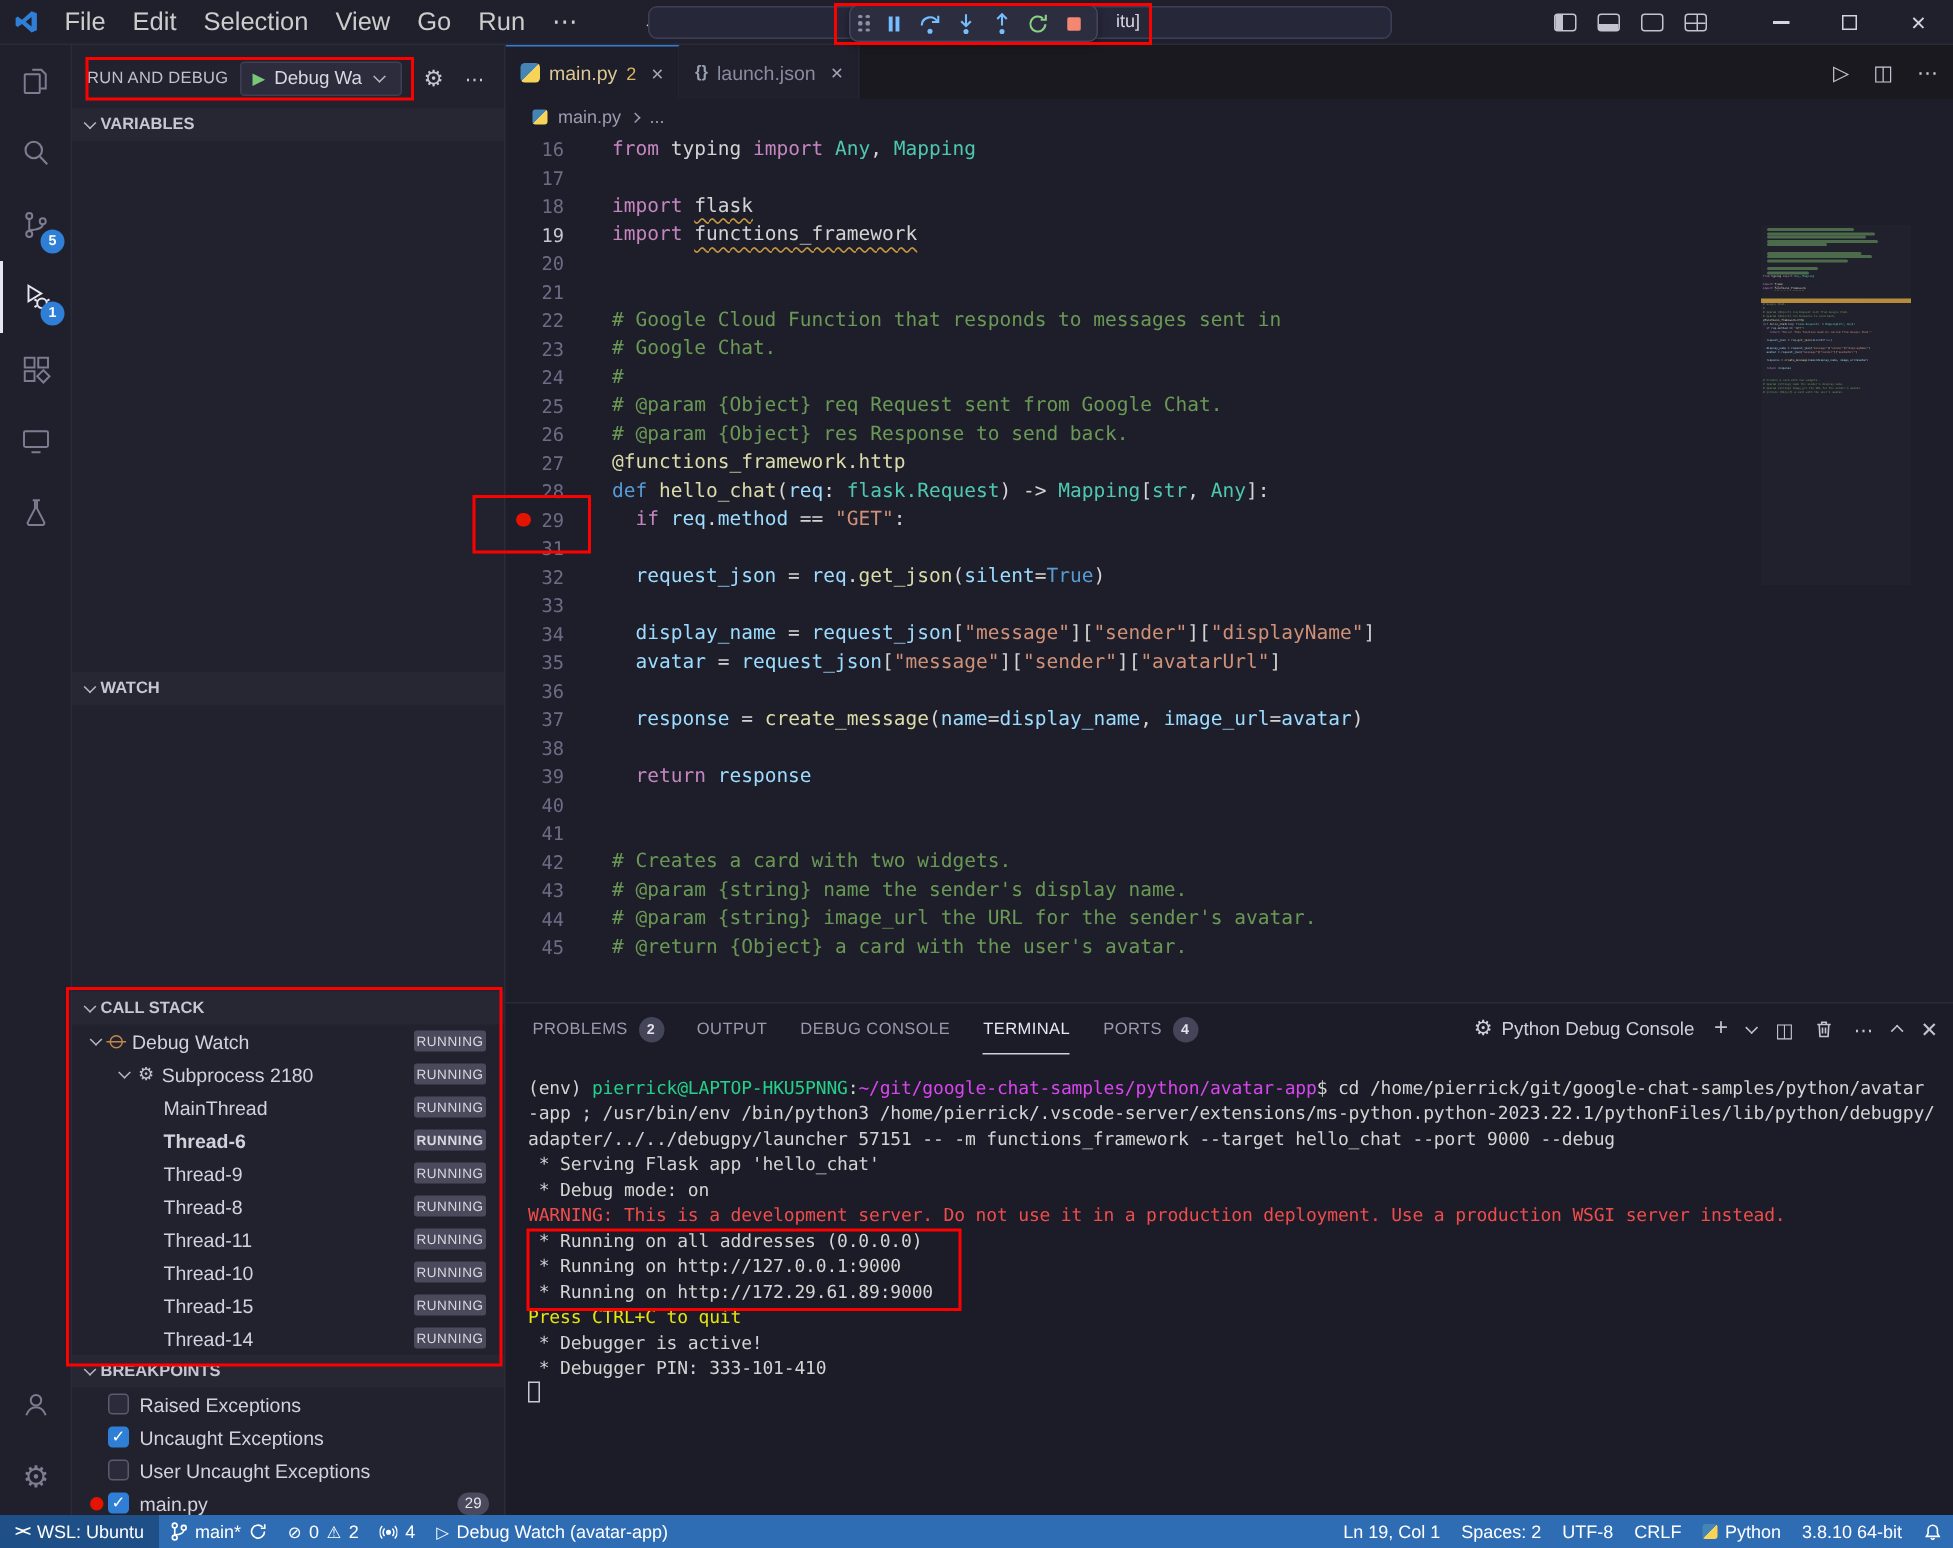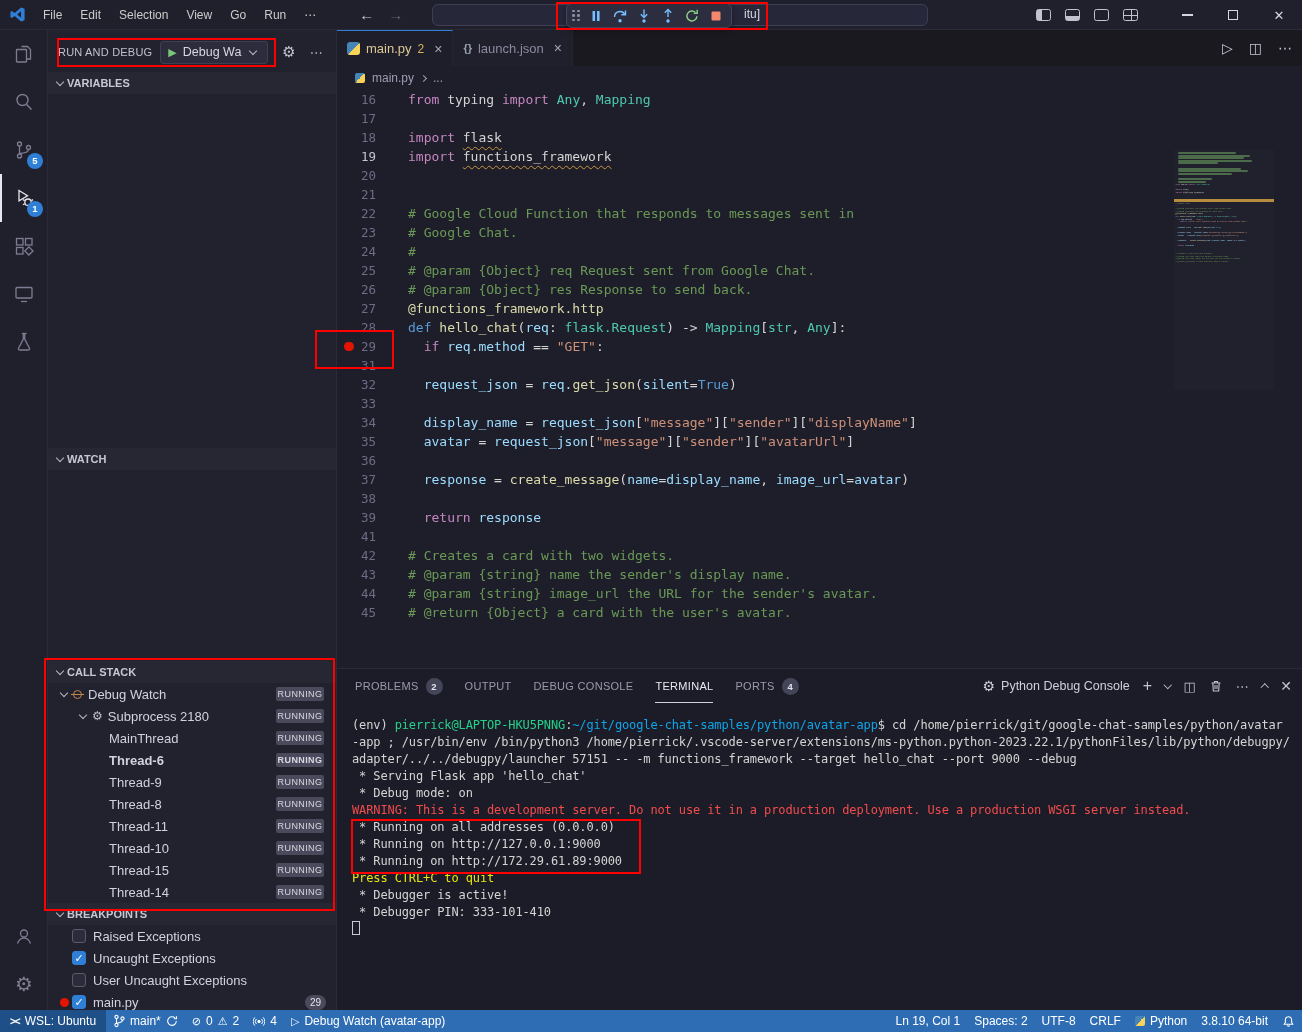--- a/index.html
+++ b/index.html
@@ -6,21 +6,21 @@
   html,body { width:1302px; height:1032px; overflow:hidden; }
   body { position:relative; background:#1e1e2b; color:#cccccc;
          font-family:"Liberation Sans", sans-serif; font-size:13px; }
 
   
   .titlebar { position:absolute; left:0; top:0; width:1302px; height:30px;
               background:#20202c; border-bottom:1px solid #2a2a38;
               display:flex; align-items:center; z-index:5; }
   .logo { width:34px; display:flex; justify-content:center; }
   .menus { display:flex; }
-  .menu-item { padding:0 9px; line-height:30px; font-size:12px; color:#cccccc; cursor:default; }
+  .menu-item { padding:0 9px; line-height:30px; font-size:17px; color:#cccccc; cursor:default; }
   .nav-arrows { margin-left:34px; display:flex; gap:14px; font-size:15px; color:#cccccc; }
   .nav-arrows .dim { color:#62626f; }
   .command-center { position:absolute; left:432px; top:4px; width:496px; height:22px;
                     background:#27273a; border:1px solid #3e3e57; border-radius:6px; }
   .cc-tail { position:absolute; left:744px; top:7px; font-size:12px; color:#d8d8e2; z-index:8; }
   .debug-toolbar { position:absolute; left:566px; top:3px; height:25px; z-index:7;
                    background:#2d2d40; border:1px solid #45455e; border-radius:6px;
                    display:flex; align-items:center; gap:3px; padding:0 5px;
                    box-shadow:0 2px 6px rgba(0,0,0,.4); }
   .dt-btn { width:21px; height:21px; display:flex; align-items:center; justify-content:center; }
@@ -479,20 +479,21 @@
         <div class="cl"><div class="bp-cell"><span class="bp-dot"></span></div><div class="ln-cell">29</div><div class="ct"><span style="color: rgb(212, 212, 212);">  </span><span style="color: rgb(197, 134, 192);">if </span><span style="color: rgb(156, 220, 254);">req</span><span style="color: rgb(212, 212, 212);">.</span><span style="color: rgb(156, 220, 254);">method</span><span style="color: rgb(212, 212, 212);"> == </span><span style="color: rgb(206, 145, 120);">"GET"</span><span style="color: rgb(212, 212, 212);">:</span></div></div>
         <div class="cl"><div class="bp-cell"></div><div class="ln-cell">31</div><div class="ct"></div></div>
         <div class="cl"><div class="bp-cell"></div><div class="ln-cell">32</div><div class="ct"><span style="color: rgb(212, 212, 212);">  </span><span style="color: rgb(156, 220, 254);">request_json</span><span style="color: rgb(212, 212, 212);"> = </span><span style="color: rgb(156, 220, 254);">req</span><span style="color: rgb(212, 212, 212);">.</span><span style="color: rgb(220, 220, 170);">get_json</span><span style="color: rgb(212, 212, 212);">(</span><span style="color: rgb(156, 220, 254);">silent</span><span style="color: rgb(212, 212, 212);">=</span><span style="color: rgb(86, 156, 214);">True</span><span style="color: rgb(212, 212, 212);">)</span></div></div>
         <div class="cl"><div class="bp-cell"></div><div class="ln-cell">33</div><div class="ct"></div></div>
         <div class="cl"><div class="bp-cell"></div><div class="ln-cell">34</div><div class="ct"><span style="color: rgb(212, 212, 212);">  </span><span style="color: rgb(156, 220, 254);">display_name</span><span style="color: rgb(212, 212, 212);"> = </span><span style="color: rgb(156, 220, 254);">request_json</span><span style="color: rgb(212, 212, 212);">[</span><span style="color: rgb(206, 145, 120);">"message"</span><span style="color: rgb(212, 212, 212);">][</span><span style="color: rgb(206, 145, 120);">"sender"</span><span style="color: rgb(212, 212, 212);">][</span><span style="color: rgb(206, 145, 120);">"displayName"</span><span style="color: rgb(212, 212, 212);">]</span></div></div>
         <div class="cl"><div class="bp-cell"></div><div class="ln-cell">35</div><div class="ct"><span style="color: rgb(212, 212, 212);">  </span><span style="color: rgb(156, 220, 254);">avatar</span><span style="color: rgb(212, 212, 212);"> = </span><span style="color: rgb(156, 220, 254);">request_json</span><span style="color: rgb(212, 212, 212);">[</span><span style="color: rgb(206, 145, 120);">"message"</span><span style="color: rgb(212, 212, 212);">][</span><span style="color: rgb(206, 145, 120);">"sender"</span><span style="color: rgb(212, 212, 212);">][</span><span style="color: rgb(206, 145, 120);">"avatarUrl"</span><span style="color: rgb(212, 212, 212);">]</span></div></div>
         <div class="cl"><div class="bp-cell"></div><div class="ln-cell">36</div><div class="ct"></div></div>
         <div class="cl"><div class="bp-cell"></div><div class="ln-cell">37</div><div class="ct"><span style="color: rgb(212, 212, 212);">  </span><span style="color: rgb(156, 220, 254);">response</span><span style="color: rgb(212, 212, 212);"> = </span><span style="color: rgb(220, 220, 170);">create_message</span><span style="color: rgb(212, 212, 212);">(</span><span style="color: rgb(156, 220, 254);">name</span><span style="color: rgb(212, 212, 212);">=</span><span style="color: rgb(156, 220, 254);">display_name</span><span style="color: rgb(212, 212, 212);">, </span><span style="color: rgb(156, 220, 254);">image_url</span><span style="color: rgb(212, 212, 212);">=</span><span style="color: rgb(156, 220, 254);">avatar</span><span style="color: rgb(212, 212, 212);">)</span></div></div>
         <div class="cl"><div class="bp-cell"></div><div class="ln-cell">38</div><div class="ct"></div></div>
         <div class="cl"><div class="bp-cell"></div><div class="ln-cell">39</div><div class="ct"><span style="color: rgb(212, 212, 212);">  </span><span style="color: rgb(197, 134, 192);">return </span><span style="color: rgb(156, 220, 254);">response</span></div></div>
+        <div class="cl"><div class="bp-cell"></div><div class="ln-cell">40</div><div class="ct"></div></div>
         <div class="cl"><div class="bp-cell"></div><div class="ln-cell">41</div><div class="ct"></div></div>
         <div class="cl"><div class="bp-cell"></div><div class="ln-cell">42</div><div class="ct"><span style="color: rgb(106, 153, 85);"># Creates a card with two widgets.</span></div></div>
         <div class="cl"><div class="bp-cell"></div><div class="ln-cell">43</div><div class="ct"><span style="color: rgb(106, 153, 85);"># @param {string} name the sender's display name.</span></div></div>
         <div class="cl"><div class="bp-cell"></div><div class="ln-cell">44</div><div class="ct"><span style="color: rgb(106, 153, 85);"># @param {string} image_url the URL for the sender's avatar.</span></div></div>
         <div class="cl"><div class="bp-cell"></div><div class="ln-cell">45</div><div class="ct"><span style="color: rgb(106, 153, 85);"># @return {Object} a card with the user's avatar.</span></div></div>
       </div>
     <div class="minimap">
       <div class="mm-fake">
         <i style="width:58px"></i>
           <i style="width:72px"></i>
@@ -579,21 +580,21 @@
       <svg width="14" height="14" fill="none" stroke="currentColor" stroke-width="1.1">
           <path d="M2.5 4h9M5.5 4V2.5h3V4M3.8 4l.5 8h5.4l.5-8M6 6v4M8 6v4"></path>
         </svg>
       <span>⋯</span>
       <span class="chev-up-sm"></span>
       <span style="font-size:14px">✕</span>
     </div>
   </div>
   <div class="terminal">
     <div id="terminal-lines">
-        <div class="tl"><span style="color: rgb(212, 212, 212);">(env) </span><span style="color: rgb(35, 209, 139);">pierrick@LAPTOP-HKU5PNNG</span><span style="color: rgb(212, 212, 212);">:</span><span style="color: #0ea5e9;">~/git/google-chat-samples/python/avatar-app</span><span style="color: rgb(212, 212, 212);">$ cd /home/pierrick/git/google-chat-samples/python/avatar</span></div>
+        <div class="tl"><span style="color: rgb(212, 212, 212);">(env) </span><span style="color: rgb(35, 209, 139);">pierrick@LAPTOP-HKU5PNNG</span><span style="color: rgb(212, 212, 212);">:</span><span style="color: #d946ef;">~/git/google-chat-samples/python/avatar-app</span><span style="color: rgb(212, 212, 212);">$ cd /home/pierrick/git/google-chat-samples/python/avatar</span></div>
         <div class="tl"><span style="color: rgb(212, 212, 212);">-app ; /usr/bin/env /bin/python3 /home/pierrick/.vscode-server/extensions/ms-python.python-2023.22.1/pythonFiles/lib/python/debugpy/</span></div>
         <div class="tl"><span style="color: rgb(212, 212, 212);">adapter/../../debugpy/launcher 57151 -- -m functions_framework --target hello_chat --port 9000 --debug</span></div>
         <div class="tl"><span style="color: rgb(212, 212, 212);"> * Serving Flask app 'hello_chat'</span></div>
         <div class="tl"><span style="color: rgb(212, 212, 212);"> * Debug mode: on</span></div>
         <div class="tl"><span style="color: rgb(241, 76, 76);">WARNING: This is a development server. Do not use it in a production deployment. Use a production WSGI server instead.</span></div>
         <div class="tl"><span style="color: rgb(212, 212, 212);"> * Running on all addresses (0.0.0.0)</span></div>
         <div class="tl"><span style="color: rgb(212, 212, 212);"> * Running on http://127.0.0.1:9000</span></div>
         <div class="tl"><span style="color: rgb(212, 212, 212);"> * Running on http://172.29.61.89:9000</span></div>
         <div class="tl"><span style="color: rgb(229, 229, 16);">Press CTRL+C to quit</span></div>
         <div class="tl"><span style="color: rgb(212, 212, 212);"> * Debugger is active!</span></div>

